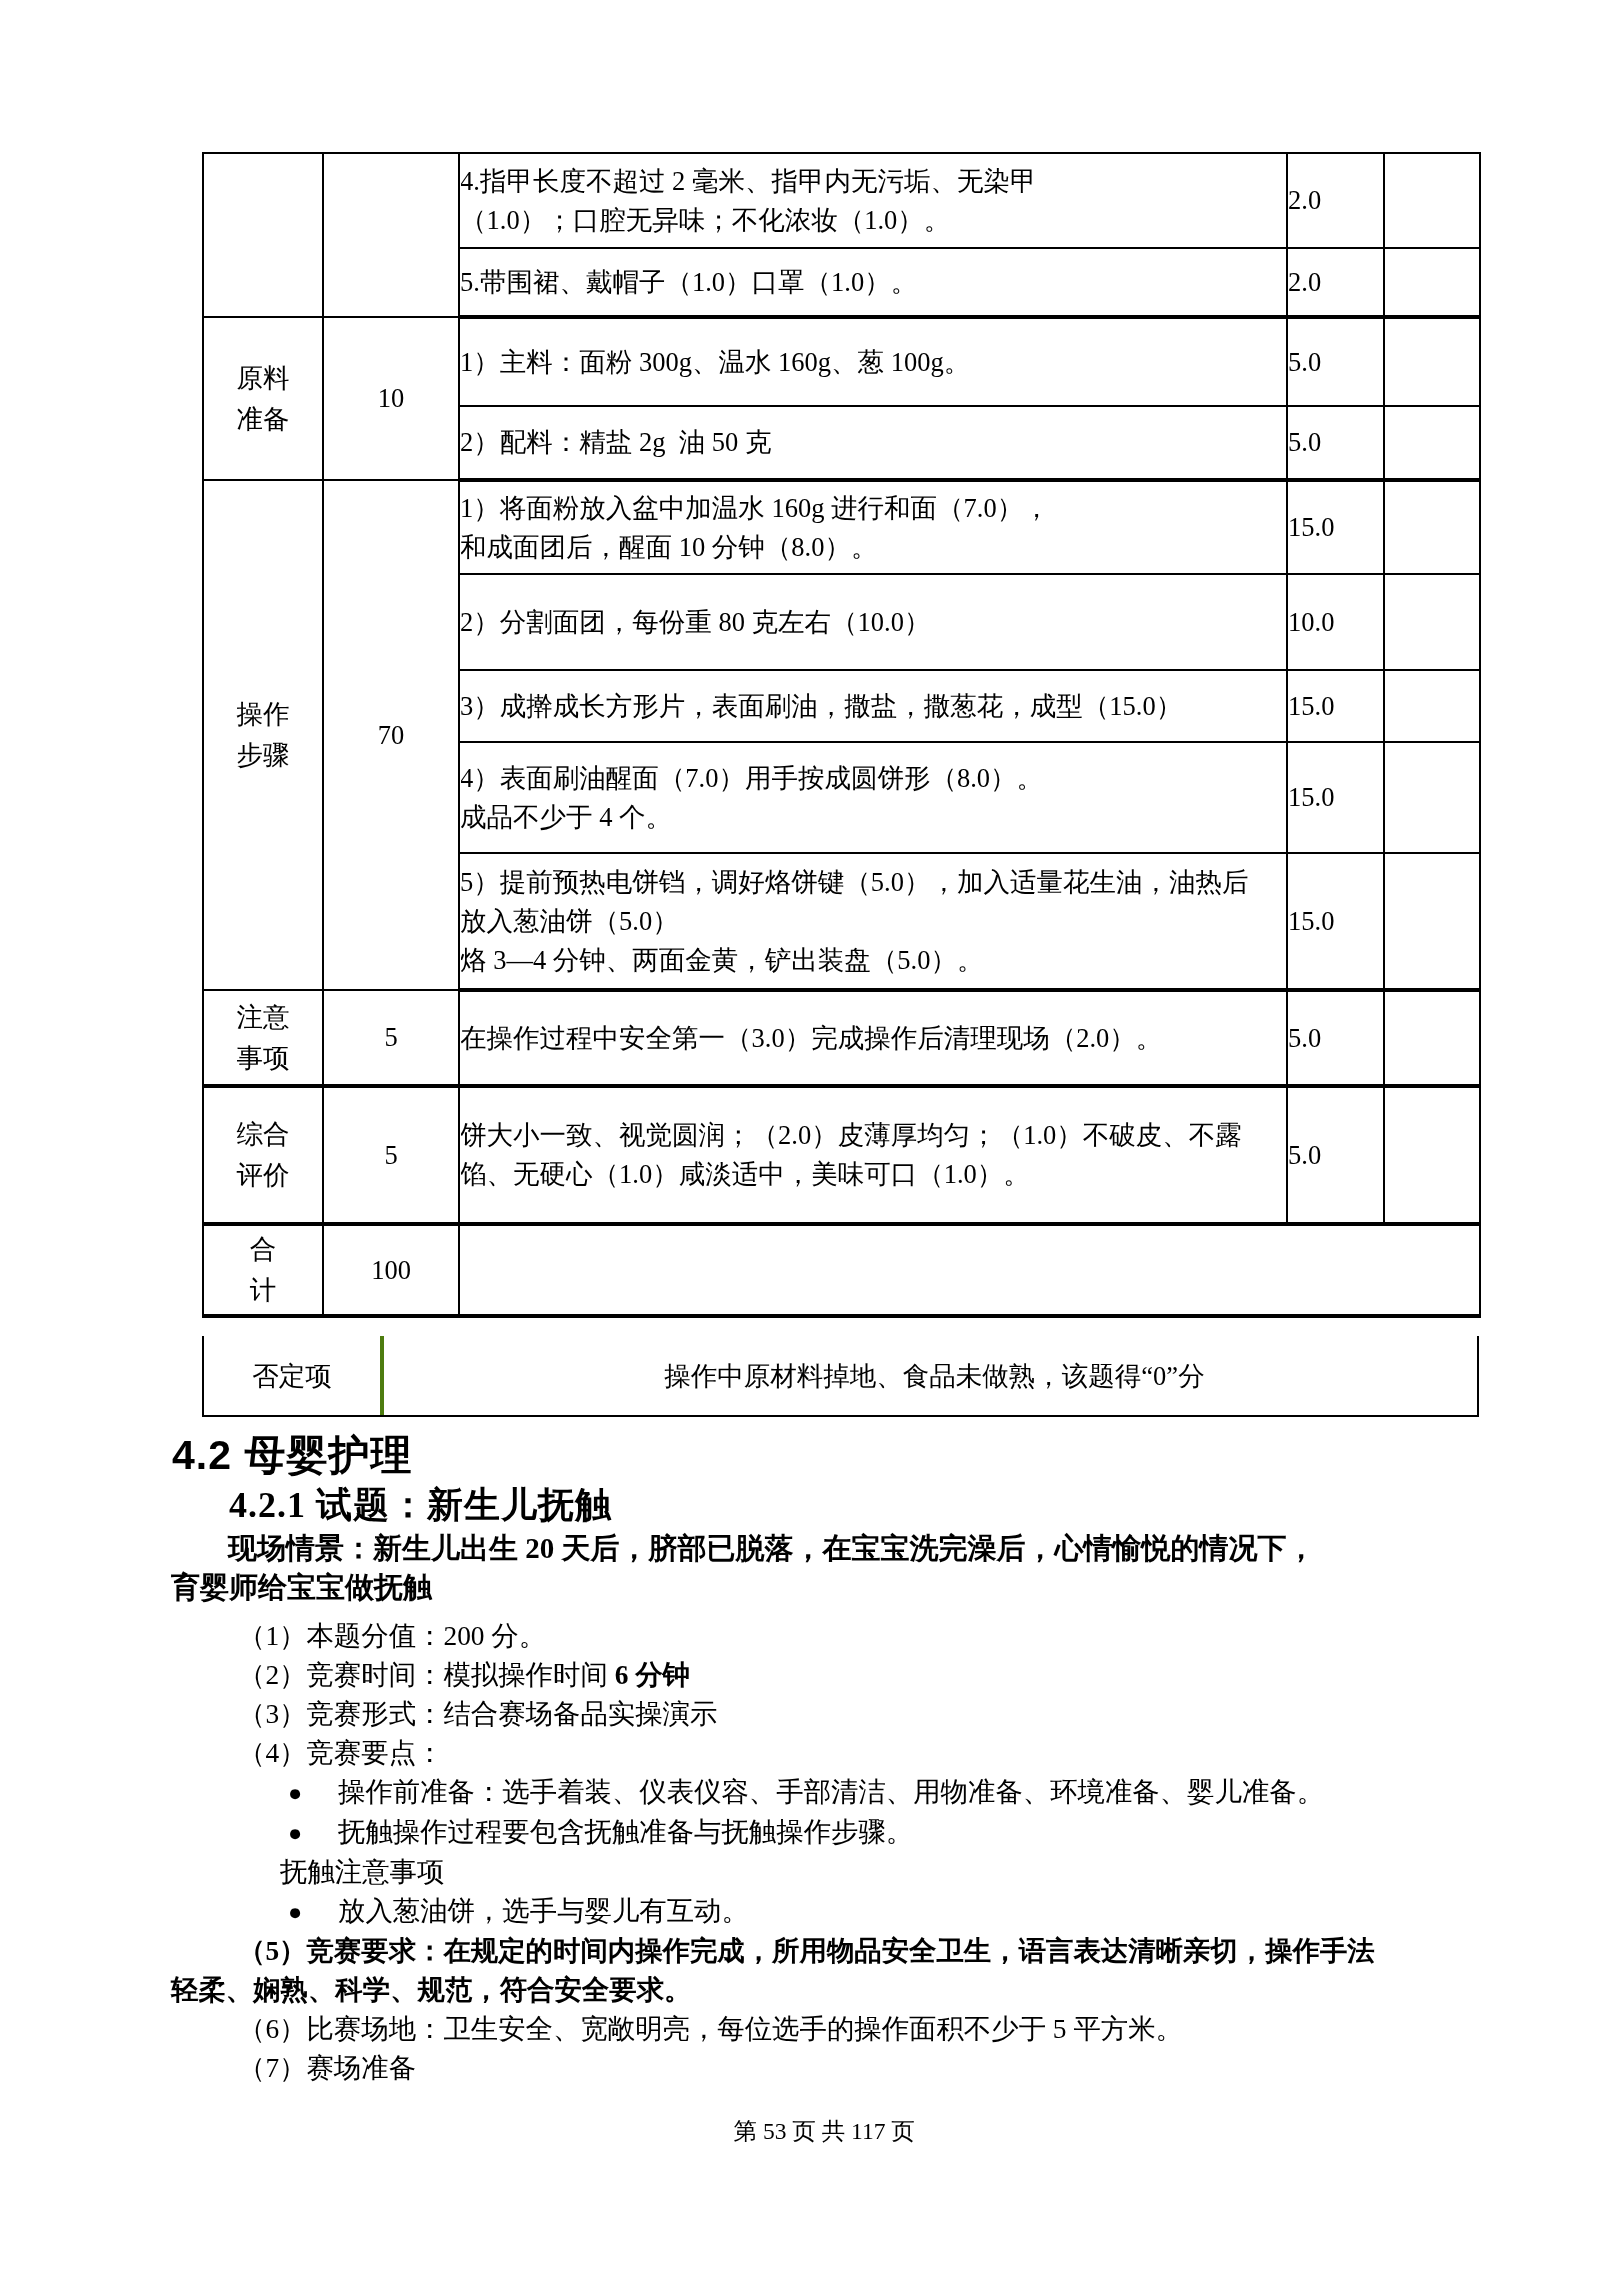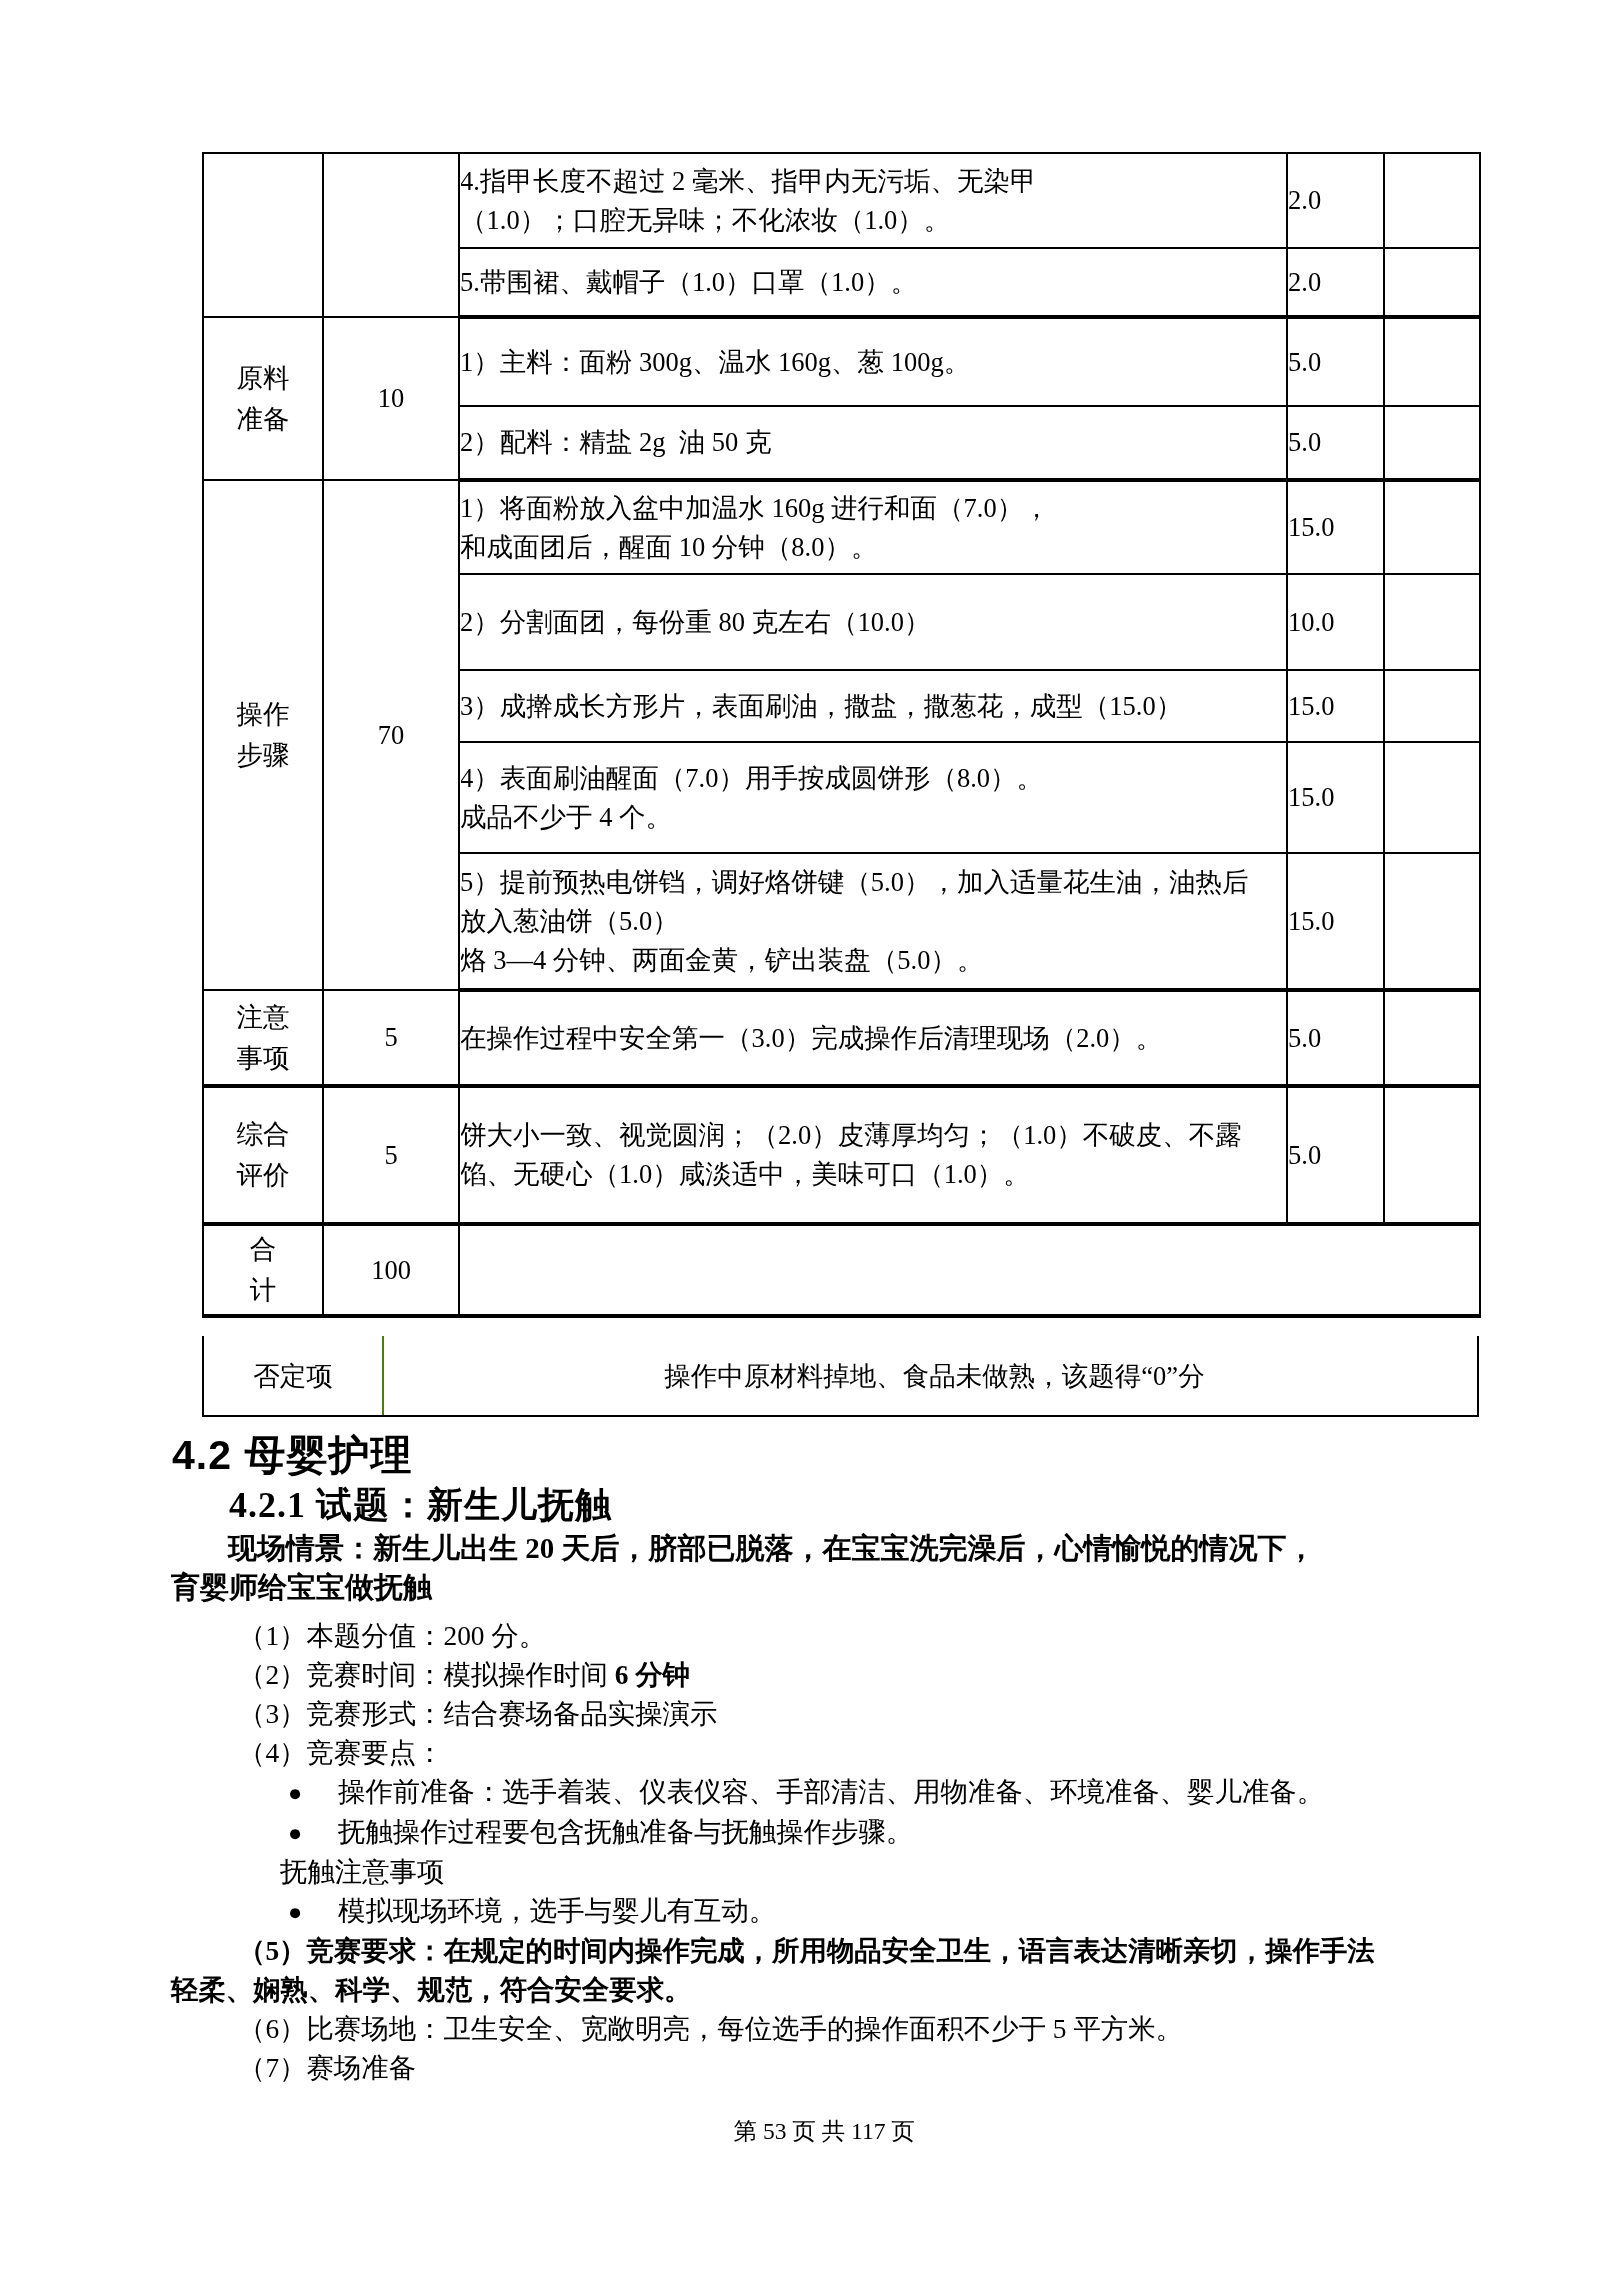--- a/index.html
+++ b/index.html
@@ -32,21 +32,21 @@
   tr.thick td{border-bottom-width:4.9px;}
   
   .veto{
     position:absolute;left:202px;top:1336px;width:1277px;height:81px;
     box-sizing:border-box;
     border:2.9px solid #000;border-top:none;
     display:flex;
   }
   .veto-label{
     width:180px;box-sizing:border-box;
-    border-right:2px solid #4d7c0f;
+    border-right:4px solid #4d7c0f;
     display:flex;align-items:center;justify-content:center;
     font-size:26.5px;
   }
   .veto-text{
     flex:1;display:flex;align-items:center;justify-content:center;
     font-size:26.5px;
     margin-left:8px;
   }
   
   .h2{
@@ -188,21 +188,21 @@
 育婴师给宝宝做抚触</div>
 
   <div class="list">
     <div class="li-num">（1）本题分值：200 分。</div>
     <div class="li-num"><span>（2）竞赛时间：模拟操作时间 </span><b>6 分钟</b></div>
     <div class="li-num">（3）竞赛形式：结合赛场备品实操演示</div>
     <div class="li-num">（4）竞赛要点：</div>
     <div class="li-bullet"><span class="blt">●</span><span>操作前准备：选手着装、仪表仪容、手部清洁、用物准备、环境准备、婴儿准备。</span></div>
     <div class="li-bullet"><span class="blt">●</span><span>抚触操作过程要包含抚触准备与抚触操作步骤。</span></div>
     <div class="li-note">抚触注意事项</div>
-    <div class="li-bullet"><span class="blt">●</span><span>模拟现场环境，选手与婴儿有互动。</span></div>
+    <div class="li-bullet"><span class="blt">●</span><span>放入葱油饼，选手与婴儿有互动。</span></div>
     <div class="li-wrap">（5）竞赛要求：在规定的时间内操作完成，所用物品安全卫生，语言表达清晰亲切，操作手法
 轻柔、娴熟、科学、规范，符合安全要求。</div>
     <div class="li-num">（6）比赛场地：卫生安全、宽敞明亮，每位选手的操作面积不少于 5 平方米。</div>
     <div class="li-num">（7）赛场准备</div>
   </div>
 
   <div class="footer">第 53 页 共 117 页</div>
 
 </div>
 

